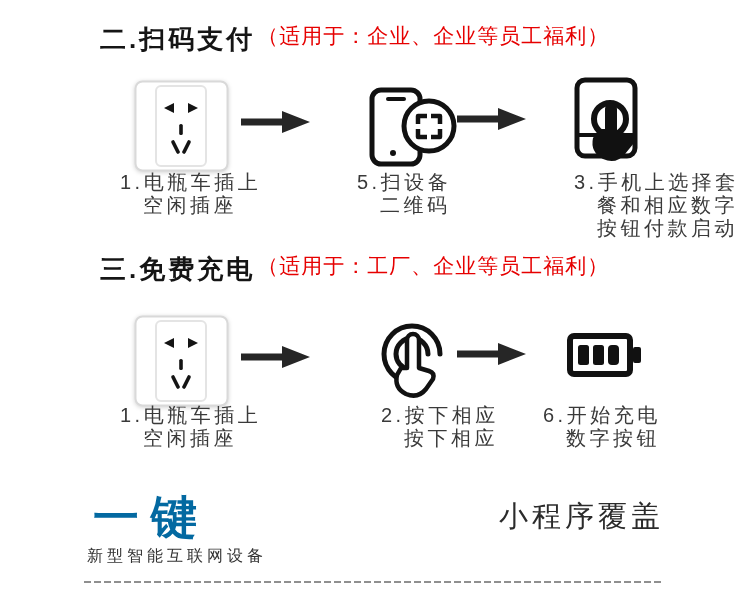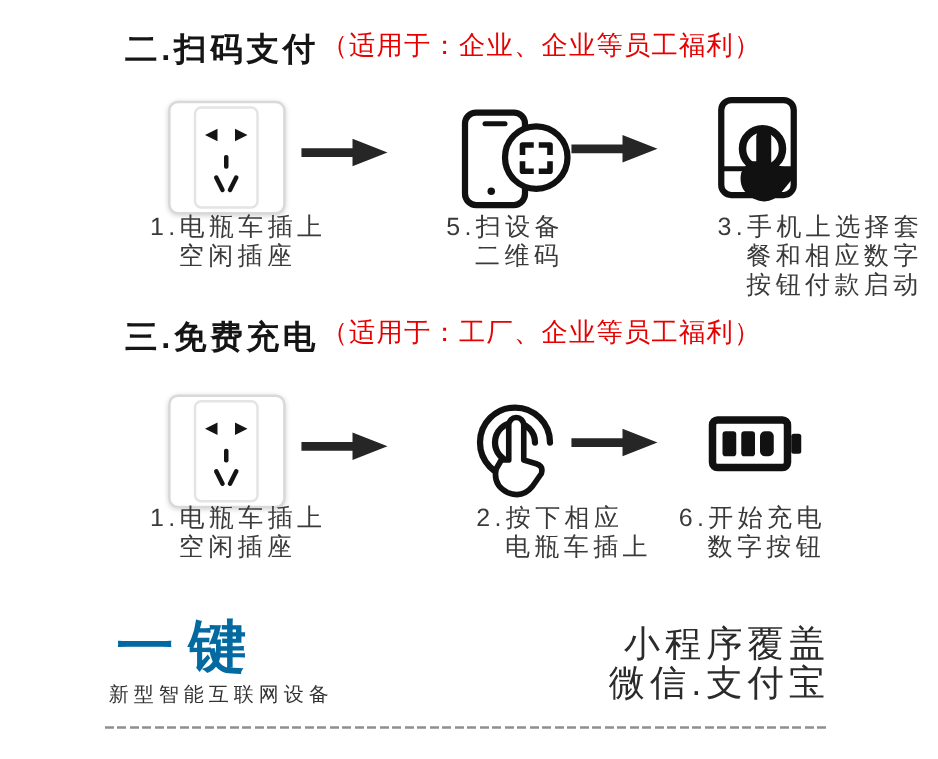--- a/index.html
+++ b/index.html
@@ -139,30 +139,29 @@
       <rect x="42" y="16" width="11" height="20" rx="4" fill="#111"></rect>
     </svg>
   </div>
 
   <div class="abs caption" style="left:120px;top:404px;">
     <div>1.电瓶车插上</div>
     <div class="ln2">空闲插座</div>
   </div>
   <div class="abs caption" style="left:357px;top:404px;margin-left:24px;">
     <div>2.按下相应</div>
-    <div class="ln2">电瓶车插上</div>
+    <div class="ln2">按下相应</div>
   </div>
   <div class="abs caption" style="left:543px;top:404px;">
     <div>6.开始充电</div>
     <div class="ln2">数字按钮</div>
   </div>
 
   <div class="abs brand" style="left:93px;top:487px;">一键</div>
   <div class="abs brand-sub" style="left:87px;top:546px;">新型智能互联网设备</div>
 
   <div class="abs footer-right" style="right:86px;top:501px;">
     <div>小程序覆盖</div>
-    <div>微信.支付宝</div>
   </div>
 
   <div class="abs dashline" style="left:84px;top:581px;width:578px;"></div>
 
 </div>
 
 </body></html>

